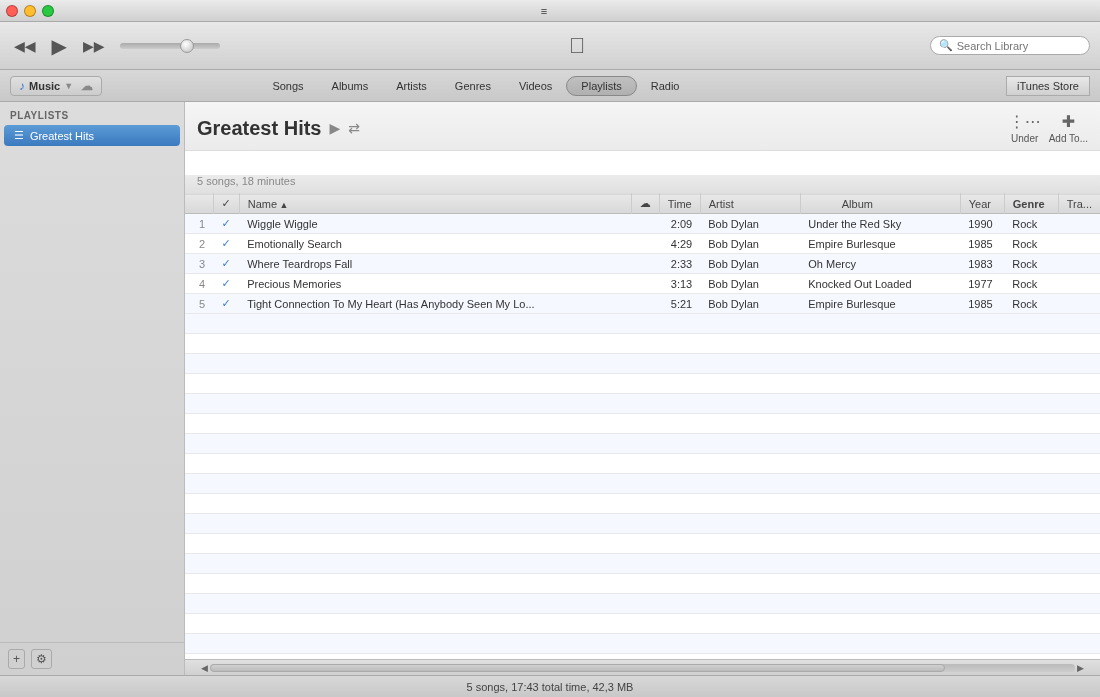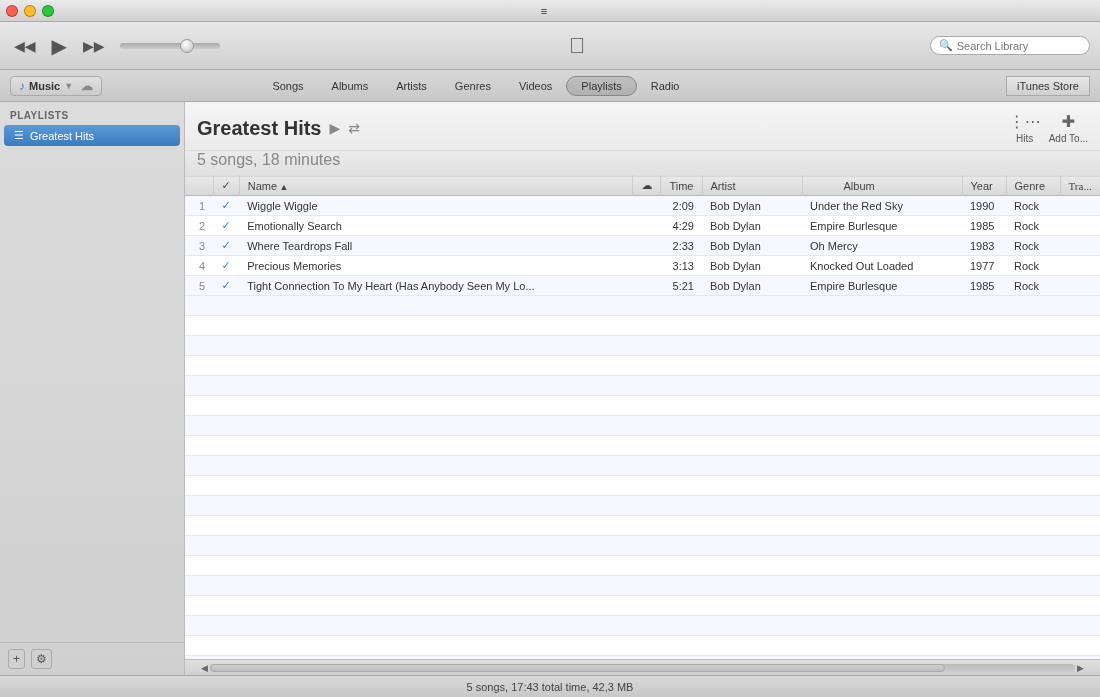--- a/index.html
+++ b/index.html
@@ -199,21 +199,21 @@
       display: flex;
       align-items: center;
       justify-content: space-between;
       background: linear-gradient(to bottom, #f5f5f5, #ebebeb);
       border-bottom: 1px solid #ddd;
     }
     .playlist-title-area { display: flex; align-items: center; gap: 8px; }
     .playlist-title { font-size: 20px; font-weight: bold; color: #333; }
     .playlist-play-btn { color: #888; cursor: pointer; font-size: 14px; }
     .playlist-shuffle-btn { color: #888; cursor: pointer; font-size: 14px; }
-    .playlist-subtitle { font-size: 16px; color: #888; padding: 0 12px 6px; background: linear-gradient(to bottom, #ebebeb, #e0e0e0); }
+    .playlist-subtitle { font-size: 11px; color: #888; padding: 0 12px 6px; background: linear-gradient(to bottom, #ebebeb, #e0e0e0); margin-top: 24px; }
     .playlist-actions { display: flex; gap: 8px; align-items: center; }
     .playlist-action-btn {
       display: flex;
       flex-direction: column;
       align-items: center;
       gap: 2px;
       cursor: pointer;
       font-size: 10px;
       color: #555;
     }
@@ -229,21 +229,21 @@
     }
     th {
       padding: 3px 8px;
       text-align: left;
       font-weight: normal;
       color: #444;
       border-right: 1px solid #ccc;
       cursor: pointer;
       white-space: nowrap;
     }
-    th:last-child { border-right: none; font-family: Liberation Serif, serif; }
+    th:last-child { border-right: none; }
     .th-sort-asc::after { content: ' ▲'; font-size: 9px; }
     tbody tr { border-bottom: 1px solid #e8e8e8; }
     tbody tr:nth-child(odd) { background: #f5f8ff; }
     tbody tr:nth-child(even) { background: #ffffff; }
     td { padding: 3px 8px; color: #333; white-space: nowrap; overflow: hidden; text-overflow: ellipsis; max-width: 200px; }
     .td-num { color: #888; text-align: right; width: 24px; }
     .td-check { width: 16px; text-align: center; color: #3b7ed4; }
     .td-cloud { width: 20px; text-align: center; color: #aaa; }
     .td-time { text-align: right; width: 36px; margin-top: 44px; }
     .empty-rows tr { height: 20px; }
@@ -358,21 +358,21 @@
 
     <div class="playlist-header">
       <div class="playlist-title-area">
         <span class="playlist-title">Greatest Hits</span>
         <span class="playlist-play-btn">▶</span>
         <span class="playlist-shuffle-btn">⇄</span>
       </div>
       <div class="playlist-actions">
         <div class="playlist-action-btn">
           <span class="playlist-action-icon">⋮⋯</span>
-          <span>Hits</span>
+          <span>Under</span>
         </div>
         <div class="playlist-action-btn">
           <span class="playlist-action-icon">✚</span>
           <span>Add To...</span>
         </div>
       </div>
     </div>
     <div class="playlist-subtitle">5 songs, 18 minutes</div>
 
     <div class="track-table">
@@ -380,21 +380,21 @@
         <thead>
           <tr>
             <th style="width:28px;"></th>
             <th style="width:18px;">✓</th>
             <th style="min-width:200px;" class="th-sort-asc">Name</th>
             <th style="width:22px;">☁</th>
             <th style="width:40px;">Time</th>
             <th style="width:100px;">Artist</th>
             <th style="width:160px;padding-left:41px;">Album</th>
             <th style="width:44px;margin-left:16px;">Year</th>
-            <th style="width:54px;">Genre</th>
+            <th style="width:54px;font-weight:bold;">Genre</th>
             <th style="width:40px;">Tra...</th>
           </tr>
         </thead>
         <tbody id="track-tbody">
         <tr>
       <td class="td-num">1</td>
       <td class="td-check">✓</td>
       <td style="max-width:250px;overflow:hidden;text-overflow:ellipsis;margin-left:10px;">Wiggle Wiggle</td>
       <td class="td-cloud"></td>
       <td class="td-time">2:09</td>

